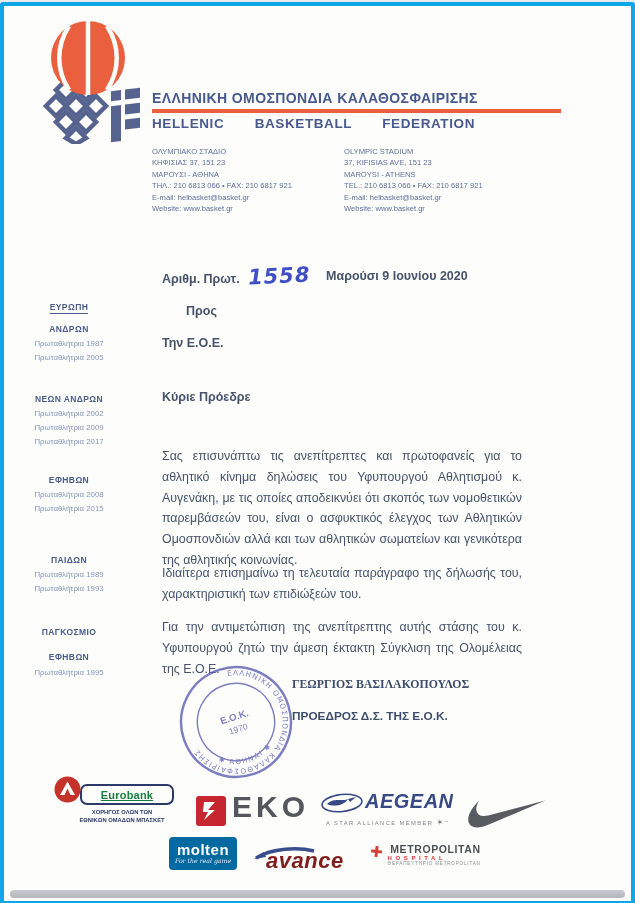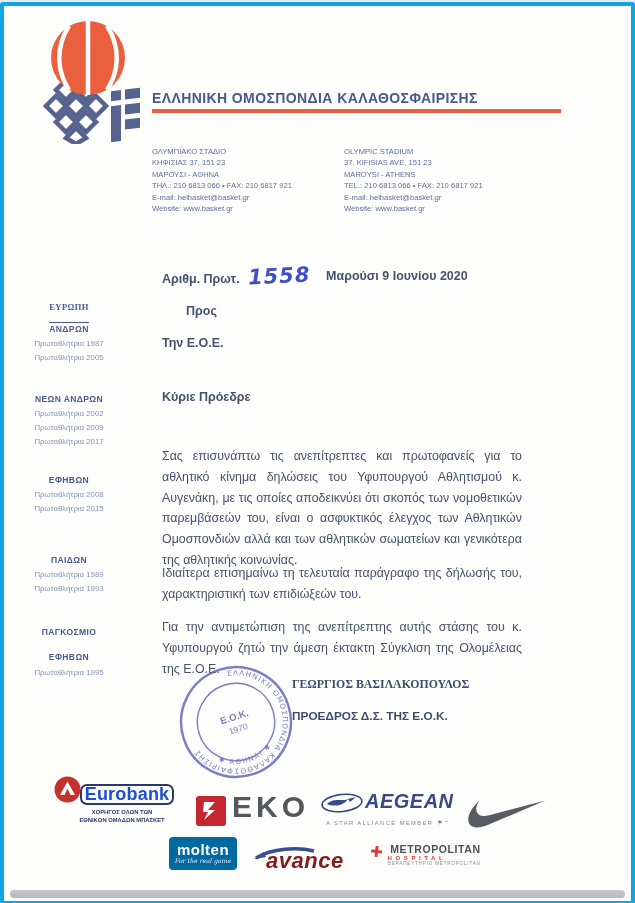--- a/index.html
+++ b/index.html
@@ -15,21 +15,21 @@
   .title-gr { font-size:14px; font-weight:bold; color:#47598e; letter-spacing:.4px; white-space:nowrap; }
   .title-rule { height:4px; background:#ea5f3e; margin:3px 0 3px 0; width:409px; }
   .title-en { font-size:13.5px; font-weight:bold; color:#47598e; word-spacing:26px; letter-spacing:.6px; }
   .addr { position:absolute; top:140px; font-size:7.6px; line-height:11.4px; color:#5e6f9e; }
   .addr-gr { left:148px; } .addr-en { left:340px; }
 
   
   .sidebar { position:absolute; left:0; top:0; width:130px; }
   .sb { position:absolute; left:0; width:130px; text-align:center; }
   .sb-h  { font-size:8.5px; font-weight:bold; color:#4a5c8c; letter-spacing:.4px; }
-  .sb-hu span { border-bottom:1px solid #4a5c8c; padding-bottom:10px;font-family:Liberation Serif, serif; }
+  .sb-hu span { border-bottom:1px solid #4a5c8c; padding-bottom:1px; }
   .sb-i  { font-size:7.8px; color:#8494ba; }
 
   
   .letter { color:#46536b; }
   .refline { position:absolute; left:158px; top:258px; font-size:12.5px; font-weight:600; }
   .ref-label { margin-right:8px; }
   .ref-number {
     display:inline-block; color:#4050c4; font-size:21px; font-style:italic;
     font-family:"DejaVu Sans",sans-serif; transform:rotate(-3deg); margin-right:16px; letter-spacing:1px;
   }
@@ -41,21 +41,21 @@
   .p1 { top:440px; } .p2 { top:557px; } .p3 { top:611px; }
   .sig-name  { position:absolute; left:288px; top:671px; font-size:11.8px; font-weight:700; color:#3e4c6c;font-family:Liberation Serif, serif; }
   .sig-title { position:absolute; left:288px; top:703px; font-size:11.8px; font-weight:700; color:#3e4c6c; }
   .stamp { position:absolute; left:171px; top:655px; width:122px; height:122px; opacity:.8; }
 
   
   .sp { position:absolute; }
   .eb-circle { position:absolute; left:50px; top:770px; width:27px; height:27px; z-index:2; }
   .eb-box { position:absolute; left:76px; top:778px; width:94px; height:21px;
     border:2px solid #2b3a6b; border-radius:7px; display:flex; align-items:center; justify-content:center; background:#fdfdfb; }
-  .eb-name { font-size:18px; font-weight:bold; color:#1d4ed8; letter-spacing:.2px; }
+  .eb-name { font-size:11px; font-weight:bold; color:#15803d; letter-spacing:.2px;text-decoration:underline; }
   .eb-tag { position:absolute; left:60px; width:116px; text-align:center; font-size:5.8px; font-weight:bold; color:#2b3a6b; }
   .eb-tag1 { top:803px; } .eb-tag2 { top:811px; }
 
   .eko-icon { position:absolute; left:192px; top:790px; width:30px; height:30px; }
   .eko-name { position:absolute; left:228px; top:784px; font-size:30px; font-weight:bold; color:#54575b; letter-spacing:4px; }
 
   .aegean-emblem { position:absolute; left:316px; top:785px; width:44px; height:24px; }
   .aegean-name { position:absolute; left:361px; top:784px; font-size:20px; font-weight:bold; font-style:italic; color:#374a85; letter-spacing:.5px; }
   .aegean-member { position:absolute; left:322px; top:812px; font-size:5.8px; color:#83888e; letter-spacing:1.4px; }
   .star-glyph { color:#6d7277; font-size:8px; }
@@ -112,20 +112,21 @@
         <rect x="85" y="80" width="15" height="10"></rect>
         <rect x="85" y="95" width="15" height="10"></rect>
         <rect x="85" y="110" width="15" height="10"></rect>
       </g>
     </svg>
   </div>
 
   <div class="masthead">
     <div class="title-gr">ΕΛΛΗΝΙΚΗ ΟΜΟΣΠΟΝΔΙΑ ΚΑΛΑΘΟΣΦΑΙΡΙΣΗΣ</div>
     <div class="title-rule"></div>
+    <div class="title-en">HELLENIC BASKETBALL FEDERATION</div>
   </div>
 
   <div class="addr addr-gr">
     <div>ΟΛΥΜΠΙΑΚΟ ΣΤΑΔΙΟ</div>
     <div>ΚΗΦΙΣΙΑΣ 37, 151 23</div>
     <div>ΜΑΡΟΥΣΙ - ΑΘΗΝΑ</div>
     <div>ΤΗΛ.: 210 6813 066 • FAX: 210 6817 921</div>
     <div>E-mail: helbasket@basket.gr</div>
     <div>Website: www.basket.gr</div>
   </div>

